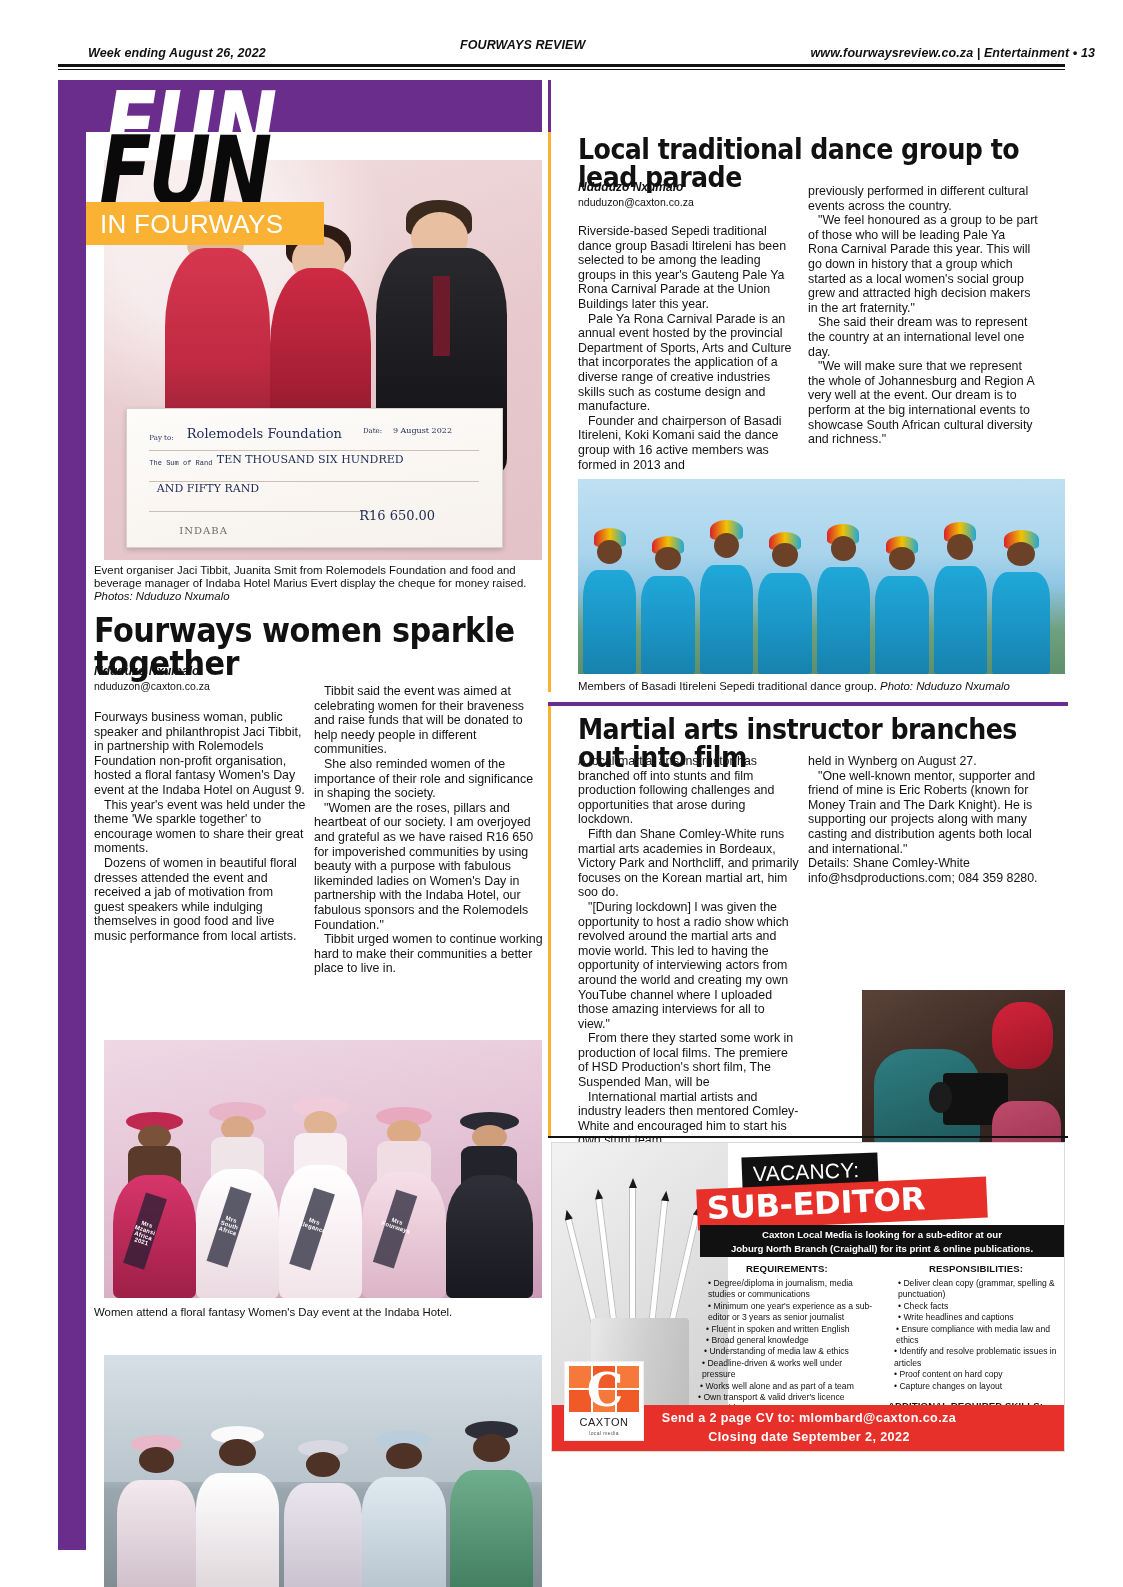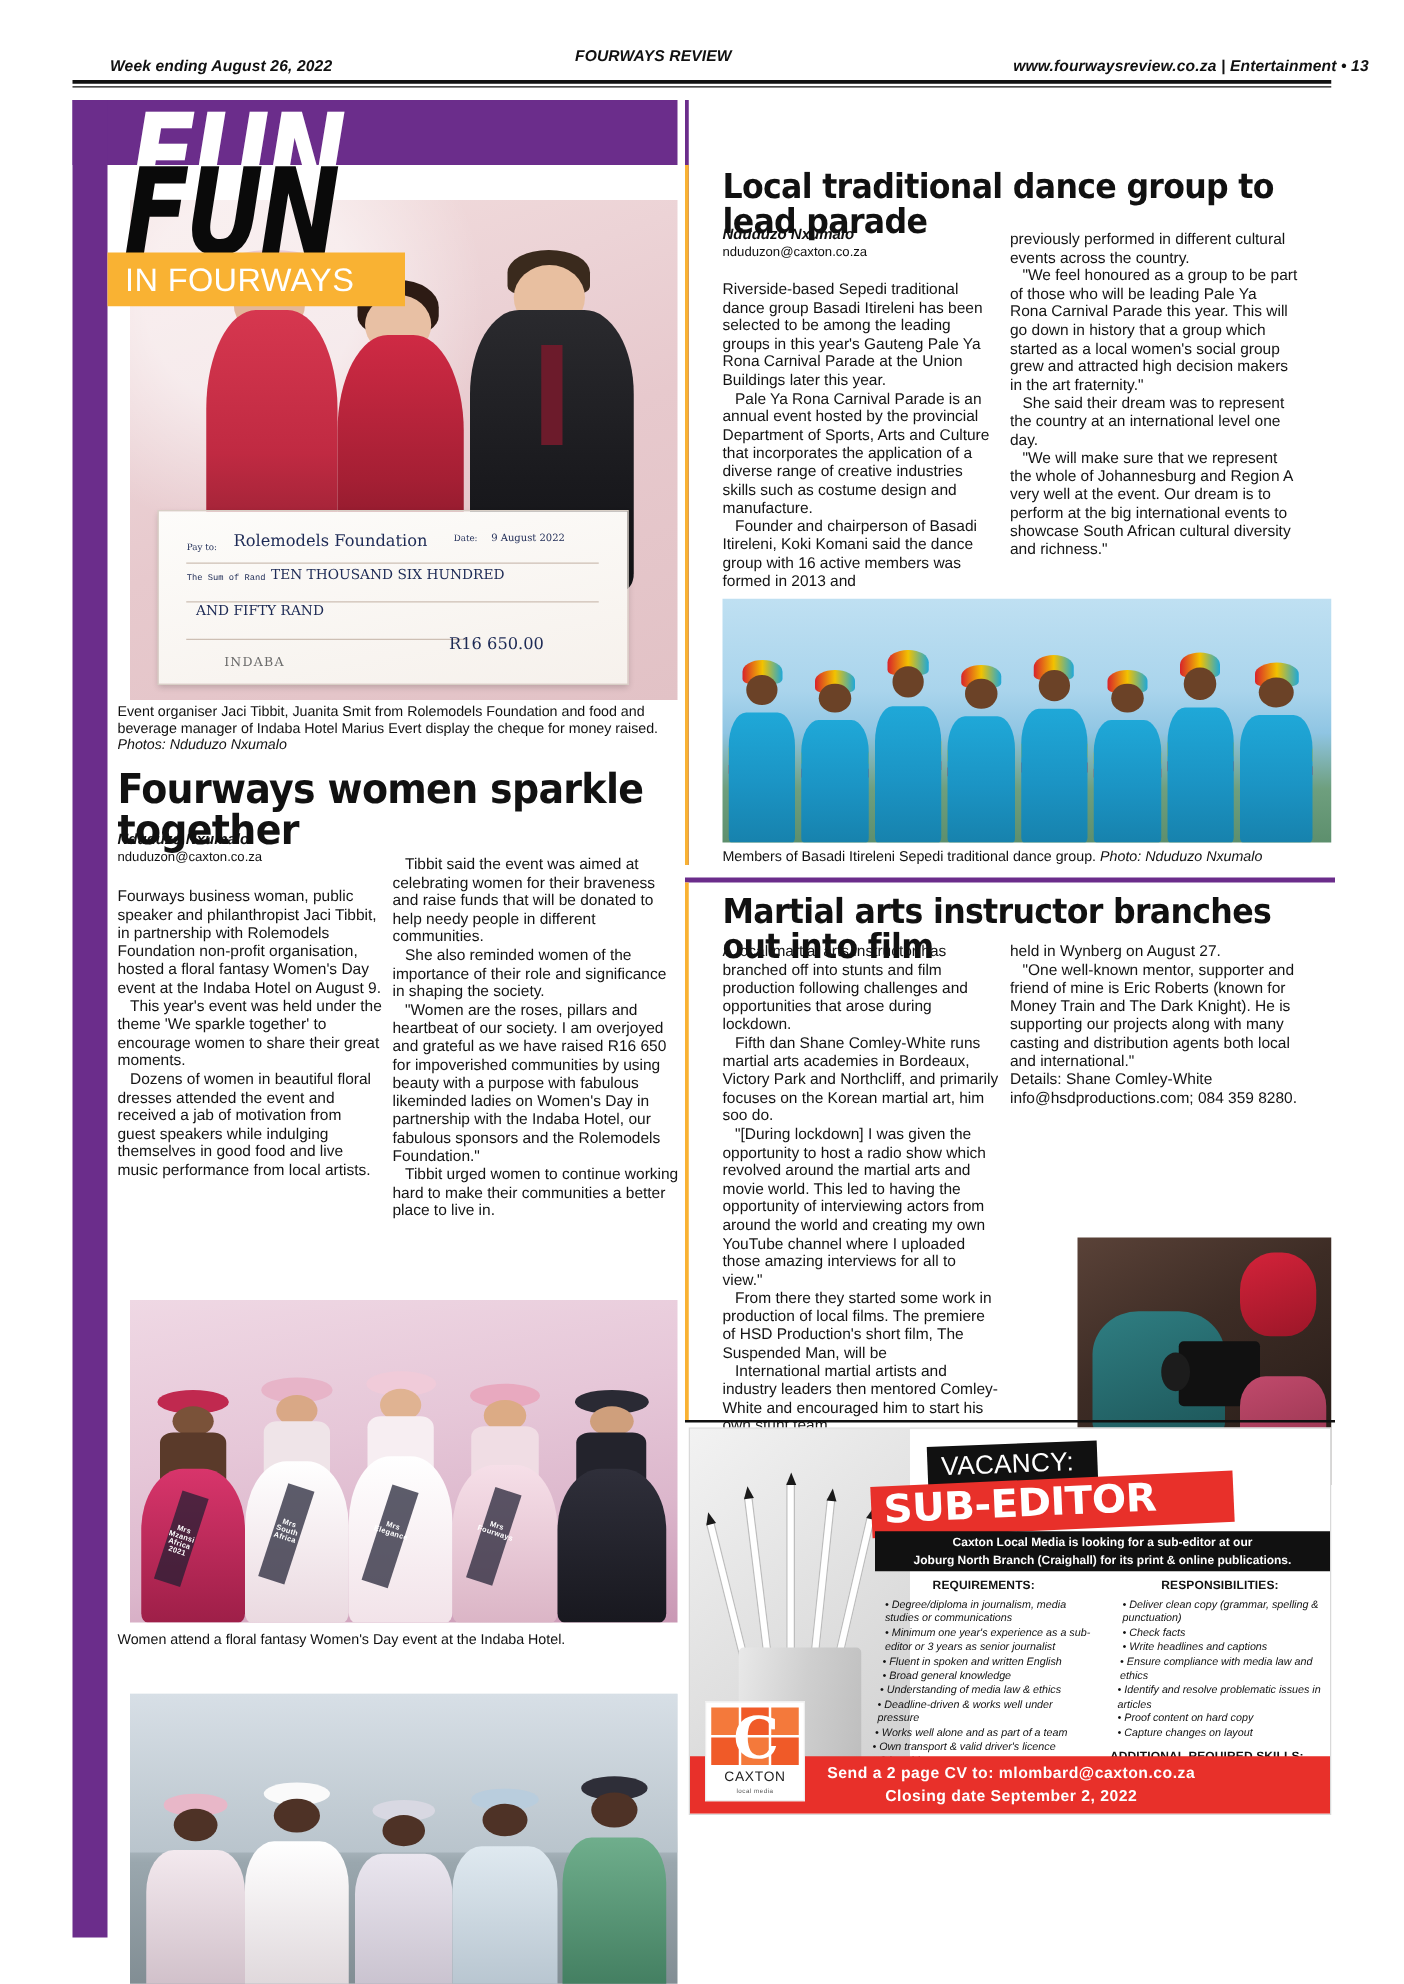--- a/index.html
+++ b/index.html
@@ -241,21 +241,21 @@
   .sub-tag span { position:absolute; left:14px; top:1px; color:#fff;
     font-size:31px; font-weight:bold; letter-spacing:-.4px;
     font-family:"DejaVu Sans", sans-serif; transform:scaleX(1.04); }
   .ad-strap {
     position:absolute; left:148px; top:82px; width:364px; height:32px;
     background:#111; color:#fff; text-align:center;
     font-size:9.6px; font-weight:bold; line-height:14px; padding-top:3px;
   }
   .ad-cols { position:absolute; left:146px; top:120px; width:366px; height:150px; }
   .ad-h { font-size:9.6px; font-weight:bold; letter-spacing:.1px; }
-  .ad-li { font-size:8.6px; line-height:11.4px;font-style:italic; }
+  .ad-li { font-size:8.6px; line-height:11.4px; }
   .ad-foot {
     position:absolute; left:0; bottom:0; width:514px; height:46px;
     background:#e8302a; color:#fff; text-align:center;
     font-size:12.6px; font-weight:bold; line-height:19px; padding-top:4px;
     letter-spacing:.4px;
   }
   .caxton-logo {
     position:absolute; left:12px; bottom:10px; width:80px; height:80px;
     background:#fff; border:1px solid #eee;
   }

